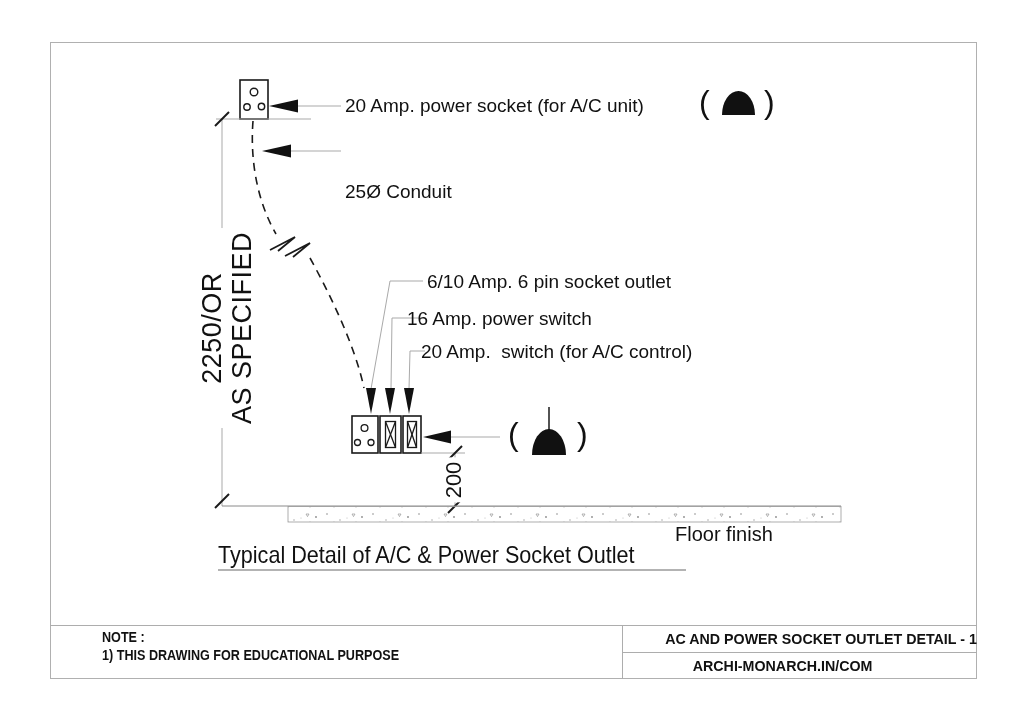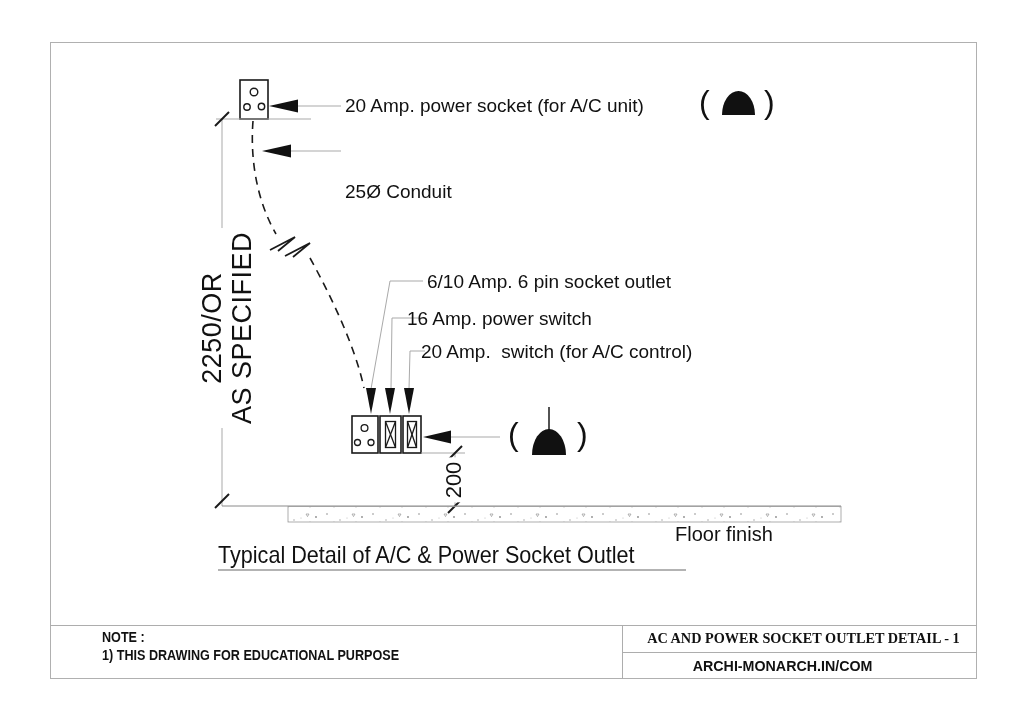--- a/index.html
+++ b/index.html
@@ -153,18 +153,18 @@
 
 <div class="tb-line" style="left:50px;  top:625px; width:927px; height:1px;"></div>
 <div class="tb-line" style="left:622px; top:625px; width:1px;  height:54px;"></div>
 <div class="tb-line" style="left:622px; top:652px; width:355px; height:1px;"></div>
 
 <div id="note-block">
   <div class="tb-text">NOTE :</div>
   <div class="tb-text">1) THIS DRAWING FOR EDUCATIONAL PURPOSE</div>
 </div>
 
-<div class="tb-cell" style="left:626px; top:625px; width:355px; height:27px;font-family:Liberation Serif, serif;">
+<div class="tb-cell" style="left:644px; top:625px; width:355px; height:27px;">
   <span class="tb-text">AC AND POWER SOCKET OUTLET DETAIL - 1</span>
 </div>
 <div class="tb-cell" style="left:622px; top:652px; width:322px; height:27px;">
   <span class="tb-text">ARCHI-MONARCH.IN/COM</span>
 </div>
 
 </body></html>

